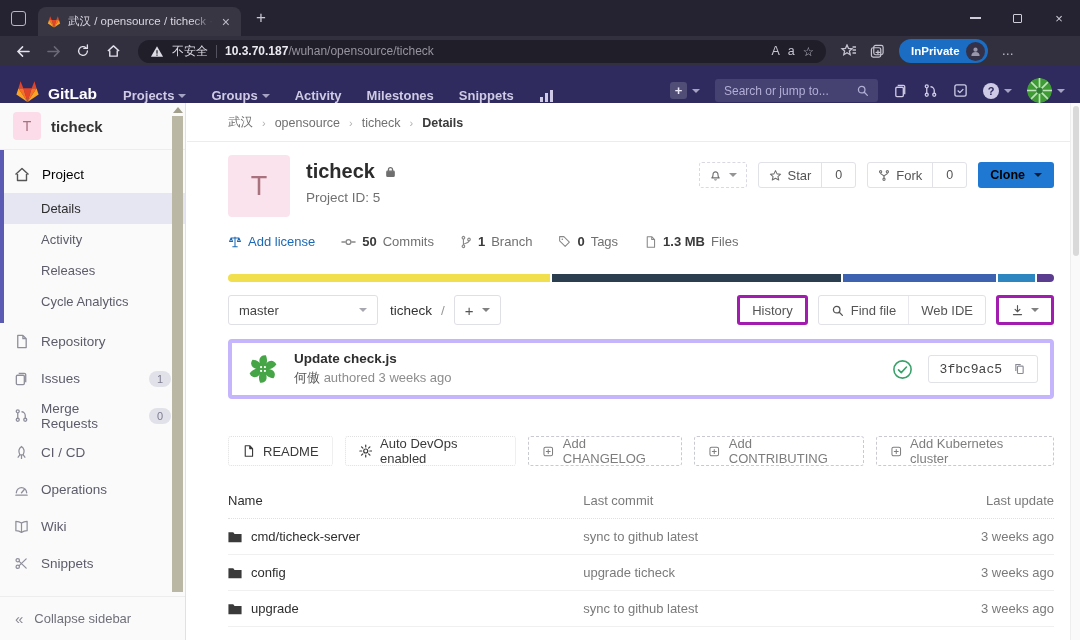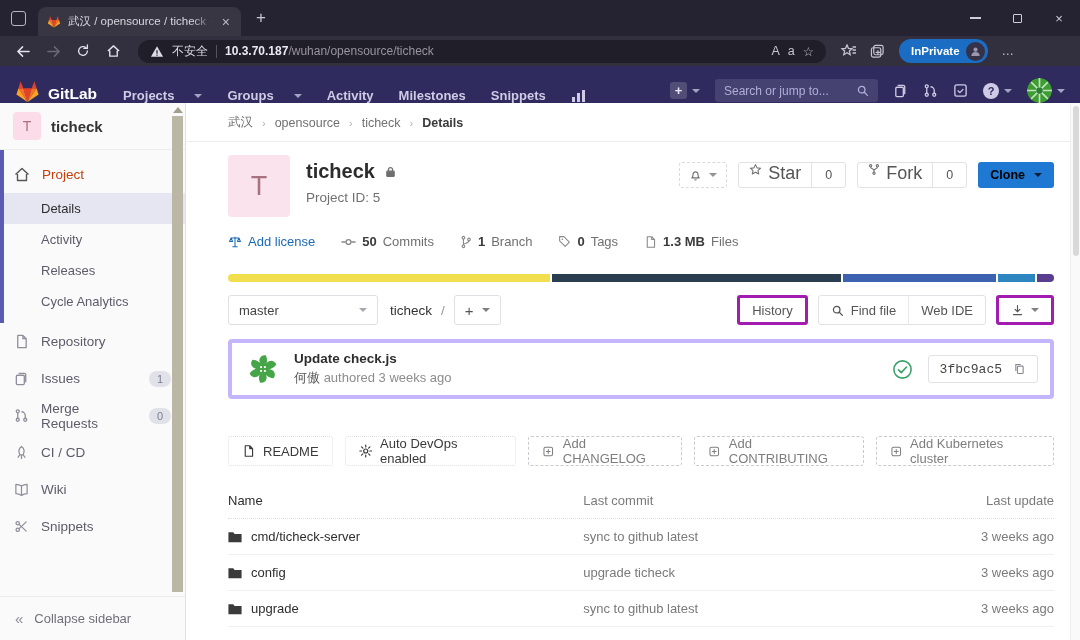--- a/index.html
+++ b/index.html
@@ -31,41 +31,41 @@
   .urlbar .spacer { flex:1; }
   .ubtn { color:#c6c4d0; font-size:12.5px; display:flex; align-items:center; }
   .chrome-right { display:flex; align-items:center; gap:14px; margin-left:10px; color:#c9c7d2; }
   .inprivate { display:flex; align-items:center; gap:6px; background:#1a6dc2; border-radius:13px; height:24px; padding:0 3px 0 12px; color:#fff; font-size:11.5px; font-weight:700; }
   .ip-avatar { width:19px; height:19px; border-radius:50%; background:#343148; display:flex; align-items:center; justify-content:center; }
 
   
   .gl-nav { height:37px; background:#2f2b5e; display:flex; align-items:flex-end; padding:0 15px; }
   .brand { color:#fff; font-size:15.5px; font-weight:700; margin-left:8px; }
   .gl-menu { display:flex; align-items:center; gap:25px; margin-left:26px; }
-  .gl-item { color:#cfcbe6; font-size:13px; font-weight:700; display:flex; align-items:center; gap:20px; }
+  .gl-item { color:#cfcbe6; font-size:13px; font-weight:700; display:flex; align-items:center; gap:4px; }
   .caret { width:0; height:0; border-left:4px solid transparent; border-right:4px solid transparent; border-top:4px solid currentColor; opacity:.75; }
   .gl-right { margin-left:auto; display:flex; align-items:center; gap:15px; }
   .plus-box { display:flex; align-items:center; gap:5px; color:#cfcbe6; }
   .plus-sq { width:17px; height:17px; border-radius:3px; background:rgba(255,255,255,.16); color:#e8e6f4; font-size:13px; font-weight:700; display:flex; align-items:center; justify-content:center; }
   .search-pill { width:163px; height:23px; background:#454171; border-radius:3px; display:flex; align-items:center; padding:0 9px; gap:6px; }
   .search-ph { color:#b2aed6; font-size:12px; flex:1; white-space:nowrap; overflow:hidden; }
   .gl-ico { color:#cfcbe6; }
   .help-c { width:16px; height:16px; border-radius:50%; background:#cfcbe6; color:#2f2b5e; font-size:11px; font-weight:700; display:flex; align-items:center; justify-content:center; }
   .gl-avatar { width:25px; height:25px; border-radius:50%; overflow:hidden; }
 
   
   .sidebar { position:absolute; left:0; top:103px; width:186px; bottom:0; background:#fafafa; border-right:1px solid #e1e1e1; }
   .side-head { height:47px; display:flex; align-items:center; gap:10px; padding:0 13px; border-bottom:1px solid #ededed; }
   .mini-avatar { width:28px; height:28px; background:#fbdce8; border-radius:4px; color:#a9727f; font-size:14px; display:flex; align-items:center; justify-content:center; }
   .side-title { font-size:15px; font-weight:700; color:#333; }
   .sec { position:relative; padding:6px 0; }
   .sec.active::before { content:""; position:absolute; left:0; top:0; bottom:0; width:4px; background:#5c5bb4; }
   .n-item { height:37px; display:flex; align-items:center; gap:12px; padding:0 14px; color:#5c5c6a; font-size:13.5px; }
   .n-item svg { flex:0 0 auto; }
-  .sec.active .n-item { color:#c2410c; }
+  .sec.active .n-item { color:#000000; }
   .n-child { height:31px; display:flex; align-items:center; padding-left:41px; color:#5c5c6a; font-size:13px; }
   .n-child.on { background:#e6e5f2; color:#2e2e2e; }
   .badge { margin-left:auto; background:#e1e1e9; color:#7c7c90; border-radius:9px; font-size:11px; padding:2px 8px; }
   .collapse { position:absolute; bottom:0; left:0; width:100%; height:44px; border-top:1px solid #ededed; display:flex; align-items:center; gap:11px; padding:0 15px; color:#70707a; font-size:13px; background:#fafafa; }
   .collapse-gl { font-size:15px; color:#8a8a94; }
   .side-scroll { position:absolute; right:2px; top:2px; width:11px; bottom:0; }
   .ss-arrow { width:0; height:0; border-left:5px solid transparent; border-right:5px solid transparent; border-bottom:6px solid #a29f8d; margin:2px auto 3px; }
   .ss-thumb { width:11px; height:476px; background:#bab8a5; }
 
   
@@ -77,21 +77,21 @@
 
   .proj-head { display:flex; margin-top:13px; }
   .proj-avatar { width:62px; height:62px; background:#fbe3ed; border-radius:4px; color:#a9727f; font-size:27px; display:flex; align-items:center; justify-content:center; }
   .proj-meta { margin-left:16px; padding-top:5px; }
   .proj-title-row { display:flex; align-items:center; gap:9px; }
   .proj-title { font-size:20px; font-weight:700; color:#2c2c2c; }
   .proj-id { margin-top:7px; color:#707070; font-size:13.5px; }
   .head-actions { margin-left:auto; display:flex; gap:11px; align-items:flex-start; margin-top:7px; }
   .bell-btn { display:flex; align-items:center; gap:7px; height:26px; padding:0 9px; border:1px dashed #d9d9e3; border-radius:3px; background:#fff; color:#707070; }
   .btn-group { display:flex; height:26px; border:1px solid #e1e1e8; border-radius:3px; background:#fff; overflow:hidden; }
-  .bg-main { display:flex; align-items:flex-start; gap:6px; padding:0 10px; font-size:18px; color:#555; border-right:1px solid #e1e1e8; }
+  .bg-main { display:flex; align-items:center; gap:6px; padding:0 10px; font-size:13px; color:#555; border-right:1px solid #e1e1e8; }
   .bg-count { display:flex; align-items:center; padding:0 13px; font-size:12.5px; color:#555; }
   .clone-btn { display:flex; align-items:center; gap:9px; height:26px; padding:0 12px; background:#1f78d1; border-radius:3px; color:#000000; font-size:12.5px; font-weight:700; }
 
   .stats { display:flex; align-items:center; gap:26px; margin-top:17px; font-size:13px; color:#707070; }
   .stat { display:flex; align-items:center; gap:6px; }
   .stat b { color:#3a3a3a; }
   .stat.link { color:#1b69b6; }
   .desc { margin-top:15px; font-size:14px; color:#333; }
 
   .langbar { display:flex; gap:2px; height:8px; margin-top:25px; border-radius:4px; overflow:hidden; }
@@ -345,20 +345,28 @@
         <path d="M4 5.2v5.6M12 10.8V8a4 4 0 0 0-4-4"></path>
       </svg>
     <span>Merge Requests</span>
     <span class="badge">0</span>
   </div>
   <div class="n-item">
     <svg width="15" height="15" viewBox="0 0 16 16" fill="none" stroke="#8f8f9c" stroke-width="1.3" stroke-linejoin="round">
         <path d="M8 1.5c2.6 1.8 3.4 5.4 1.8 9H6.2C4.6 6.9 5.4 3.3 8 1.5zM6.2 10.5L4 13.5M9.8 10.5l2.2 3M8 10.5V15"></path>
       </svg>
     <span>CI / CD</span>
+  </div>
+  <div class="n-item">
+    <svg width="15" height="15" viewBox="0 0 16 16" fill="none" stroke="#8f8f9c" stroke-width="1.4" stroke-linecap="round">
+        <path d="M2.5 11.5a5.5 5.5 0 1 1 11 0"></path>
+        <path d="M8 11.5l3-3.5"></path>
+        <path d="M2 14h12"></path>
+      </svg>
+    <span>Operations</span>
   </div>
   <div class="n-item">
     <svg width="15" height="15" viewBox="0 0 16 16" fill="none" stroke="#8f8f9c" stroke-width="1.3" stroke-linejoin="round">
         <path d="M2 2.5c2 0 4.2.5 6 1.8 1.8-1.3 4-1.8 6-1.8v10c-2 0-4.2.5-6 1.8-1.8-1.3-4-1.8-6-1.8zM8 4.3v10"></path>
       </svg>
     <span>Wiki</span>
   </div>
   <div class="n-item">
     <svg width="15" height="15" viewBox="0 0 16 16" fill="none" stroke="#8f8f9c" stroke-width="1.3" stroke-linecap="round">
         <circle cx="4" cy="4.5" r="1.8"></circle>

